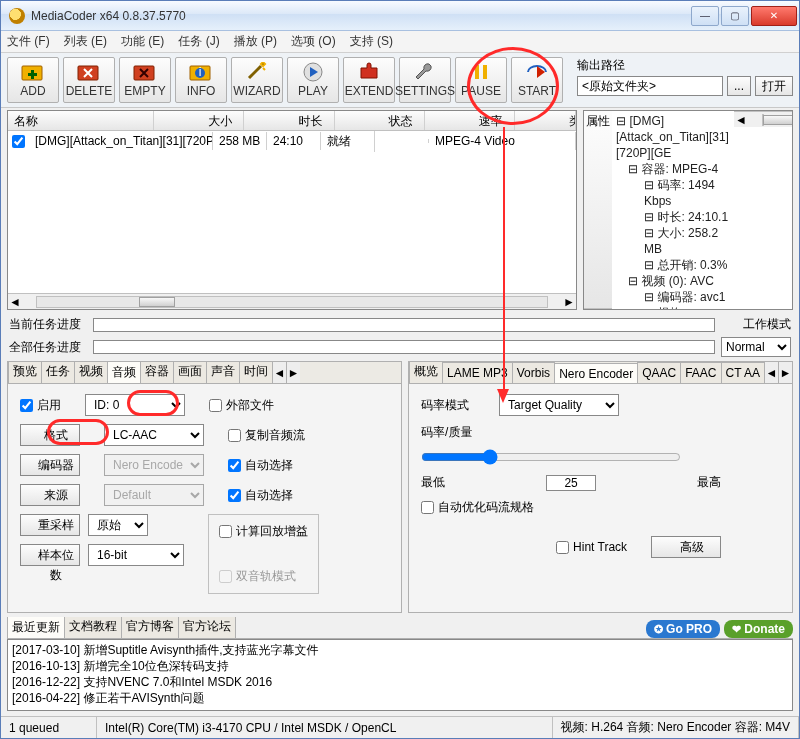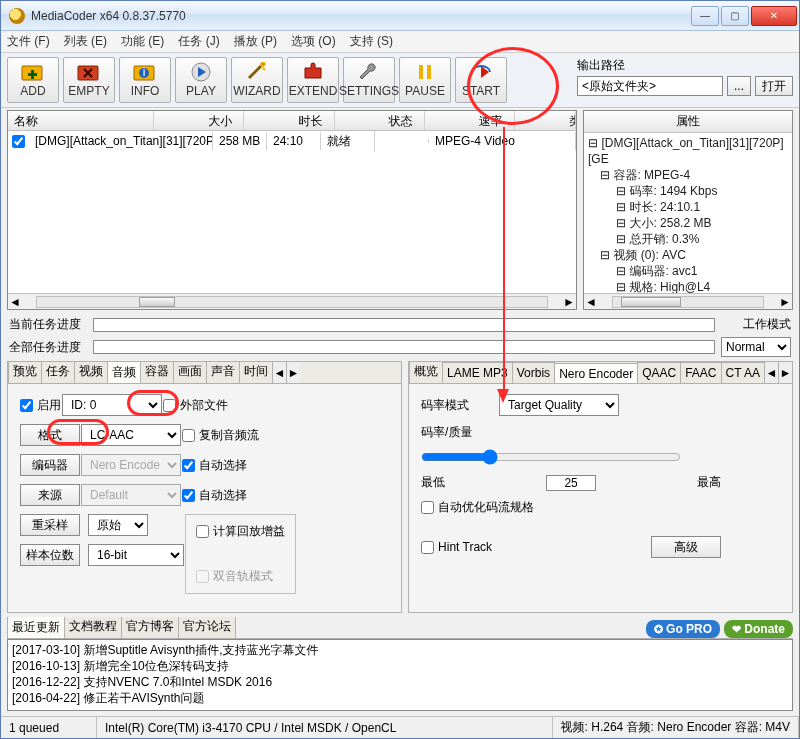--- a/index.html
+++ b/index.html
@@ -22,36 +22,36 @@
 .mid { display:flex; gap:6px; padding: 2px 6px; }
 .filelist { flex:1; border:1px solid #888; background:#fff; height:200px; display:flex; flex-direction:column; overflow:hidden;}
 .flhead { display:flex; background:linear-gradient(#fdfdfd,#e6e6e6); border-bottom:1px solid #c0c0c0; height:20px;gap:48px; }
 .flhead div, .flrow div { padding:2px 6px; border-right:1px solid #d0d0d0; white-space:nowrap; overflow:hidden; }
 .c-name{width:200px} .c-size{width:54px} .c-dur{width:54px} .c-stat{width:54px} .c-rate{width:54px} .c-type{flex:1}
 .flrow { display:flex; height:20px; align-items:center; }
 .flrow input { margin:0 4px; }
 .hscroll { height:16px; background:#f0f0f0; border-top:1px solid #c0c0c0; display:flex; align-items:center; }
 .hscroll .track{flex:1;height:12px;background:#e8e8e8;border:1px solid #c0c0c0;margin:0 14px;position:relative}
 .hscroll .thumb{position:absolute;left:20%;width:36px;height:10px;background:linear-gradient(#f8f8f8,#d0d0d0);border:1px solid #a0a0a0}
-.props { width:210px; border:1px solid #888; background:#fff; height:200px; display:flex; flex-direction:column; overflow:hidden;}
+.props { width:210px; border:1px solid #888; background:#fff; height:200px; display:flex; flex-direction:row; overflow:hidden;}
 .props .ph { text-align:center; background:linear-gradient(#fdfdfd,#e6e6e6); border-bottom:1px solid #c0c0c0; padding:2px; }
 .props .tree { flex:1; overflow:hidden; padding:2px 4px; line-height:16px; color:#222;}
 .props .tree .n1{padding-left:12px} .props .tree .n2{padding-left:28px}
 .progress { padding:4px 8px; display:grid; grid-template-columns:78px 1fr 70px; row-gap:4px; column-gap:6px; align-items:center;}
 .pbar { height:14px; border:1px solid #888; background:#fff; }
 select.mode { height:20px; border:1px solid #888; background:#fff; }
 .tabsrow { display:flex; gap:6px; padding:0 6px; }
 .tabpane { flex:1; border:1px solid #b0b0b0; background:#f4f4f4; display:flex; flex-direction:column; }
 .tabstrip { display:flex; align-items:flex-end; height:22px; background:#eceae4; border-bottom:1px solid #b0b0b0; overflow:hidden;}
 .tab { padding:3px 4px; border:1px solid #b0b0b0; border-bottom:none; background:#ece9e2; margin-right:-1px; white-space:nowrap;}
 .tab.active { background:#fdfcf8; position:relative; top:1px; }
 .tabnav{width:14px;text-align:center;background:#eee;border-left:1px solid #b0b0b0;align-self:stretch;line-height:22px}
 .pane-body { padding:10px 12px; flex:1; }
-.formrow { display:flex; align-items:center; gap:1px; margin-bottom:8px; }
-.lblbtn { width:60px; height:22px; border:1px solid #888; background:linear-gradient(#fdfdfd,#e6e6e6); text-align:center; line-height:20px;}
+.formrow { display:flex; align-items:center; gap:24px; margin-bottom:8px; }
+.lblbtn { width:60px; height:22px; border:1px solid #888; background:linear-gradient(#fdfdfd,#e6e6e6); text-align:center; line-height:20px;padding-left:12px;}
 .combo { height:22px; border:1px solid #888; background:#fff; padding:0 4px; width:100px; }
 .combo.dis { background:#f0f0f0; color:#888; }
 .chk { display:flex; align-items:center; gap:4px; }
 .chk.dis { color:#999; }
 .subbox { border:1px solid #c0c0c0; padding:8px 10px; }
 .slider { width:260px; }
 .news { margin:4px 6px; }
 .news .tabstrip{border:none;border-bottom:1px solid #b0b0b0;background:transparent}
 .newsbox { border:1px solid #888; background:#fff; height:72px; overflow:hidden; padding:2px 4px; line-height:16px;}
 .statusbar { position:absolute; bottom:0; left:0; right:0; height:22px; border-top:1px solid #c0c0c0; background:#f0f0f0; display:flex; align-items:center; }
@@ -95,45 +95,52 @@
         <svg class="ticon" viewBox="0 0 24 20">
           <rect x="1" y="4" width="20" height="14" rx="1" fill="#f0b000" stroke="#a06000"></rect>
           <rect x="10" y="8" width="3" height="9" fill="#006000"></rect>
           <rect x="7" y="11" width="9" height="3" fill="#006000"></rect>
         </svg>
         <span>ADD</span>
       </div>
     <div class="tbtn">
         <svg class="ticon" viewBox="0 0 24 20">
           <rect x="1" y="4" width="20" height="14" rx="1" fill="#d04020" stroke="#802000"></rect>
+          <path d="M7 7l8 8M15 7l-8 8" stroke="#fff" stroke-width="2"></path>
+        </svg>
+        <span>DELETE</span>
+      </div>
+    <div class="tbtn">
+        <svg class="ticon" viewBox="0 0 24 20">
+          <rect x="1" y="4" width="20" height="14" rx="1" fill="#d04020" stroke="#802000"></rect>
           <path d="M7 7l8 8M15 7l-8 8" stroke="#300" stroke-width="2"></path>
         </svg>
         <span>EMPTY</span>
       </div>
     <div class="tbtn">
         <svg class="ticon" viewBox="0 0 24 20">
           <rect x="1" y="4" width="20" height="14" rx="1" fill="#f0b000" stroke="#a06000"></rect>
           <circle cx="11" cy="11" r="5" fill="#2060c0"></circle>
           <text x="11" y="14" text-anchor="middle" fill="#fff" font-size="8">i</text>
         </svg>
         <span>INFO</span>
       </div>
     <div class="tbtn">
         <svg class="ticon" viewBox="0 0 24 20">
+          <path d="M4 16L16 4" stroke="#806000" stroke-width="3"></path>
+          <path d="M16 2l2 2 2-2-2-2zM18 6l2 2" stroke="#f0b000" stroke-width="2"></path>
+        </svg>
+        <span>WIZARD</span>
+      </div>
+    <div class="tbtn">
+        <svg class="ticon" viewBox="0 0 24 20">
           <circle cx="12" cy="10" r="9" fill="#e0e0e0" stroke="#888"></circle>
           <path d="M9 5l8 5-8 5z" fill="#2060c0"></path>
         </svg>
         <span>PLAY</span>
-      </div>
-    <div class="tbtn">
-        <svg class="ticon" viewBox="0 0 24 20">
-          <path d="M4 16L16 4" stroke="#806000" stroke-width="3"></path>
-          <path d="M16 2l2 2 2-2-2-2zM18 6l2 2" stroke="#f0b000" stroke-width="2"></path>
-        </svg>
-        <span>WIZARD</span>
       </div>
     <div class="tbtn">
         <svg class="ticon" viewBox="0 0 24 20">
           <path d="M4 6h6v-3a2 2 0 014 0v3h6v10H4z" fill="#d03020" stroke="#801000"></path>
         </svg>
         <span>EXTEND</span>
       </div>
     <div class="tbtn">
         <svg class="ticon" viewBox="0 0 24 20">
           <path d="M18 4a4 4 0 01-5 5L5 17l-2-2 8-8a4 4 0 015-5z" fill="#999" stroke="#555"></path>
@@ -324,21 +331,21 @@
         <input type="range" class="slider" min="0" max="100" value="25" style="">
         <div class="formrow" style="justify-content:space-between;width:300px;margin-top:6px">
           <span>最低</span>
           <input type="text" style="width: 50px; text-align: center; border: 1px solid rgb(136, 136, 136);" value="25">
           <span>最高</span>
         </div>
         <label class="chk">
             <input type="checkbox" style=""> 
             <span>自动优化码流规格</span>
           </label><br>
-        <div class="formrow" style="justify-content:space-between;width:300px;margin-top:6px">
+        <div class="formrow" style="justify-content:flex-end;width:300px;margin-top:6px">
           <label class="chk">
               <input type="checkbox" style=""> 
               <span>Hint Track</span>
             </label>
           <button class="lblbtn" style="width:70px">高级</button>
         </div>
       </div>
     </div>
   </div>
 

